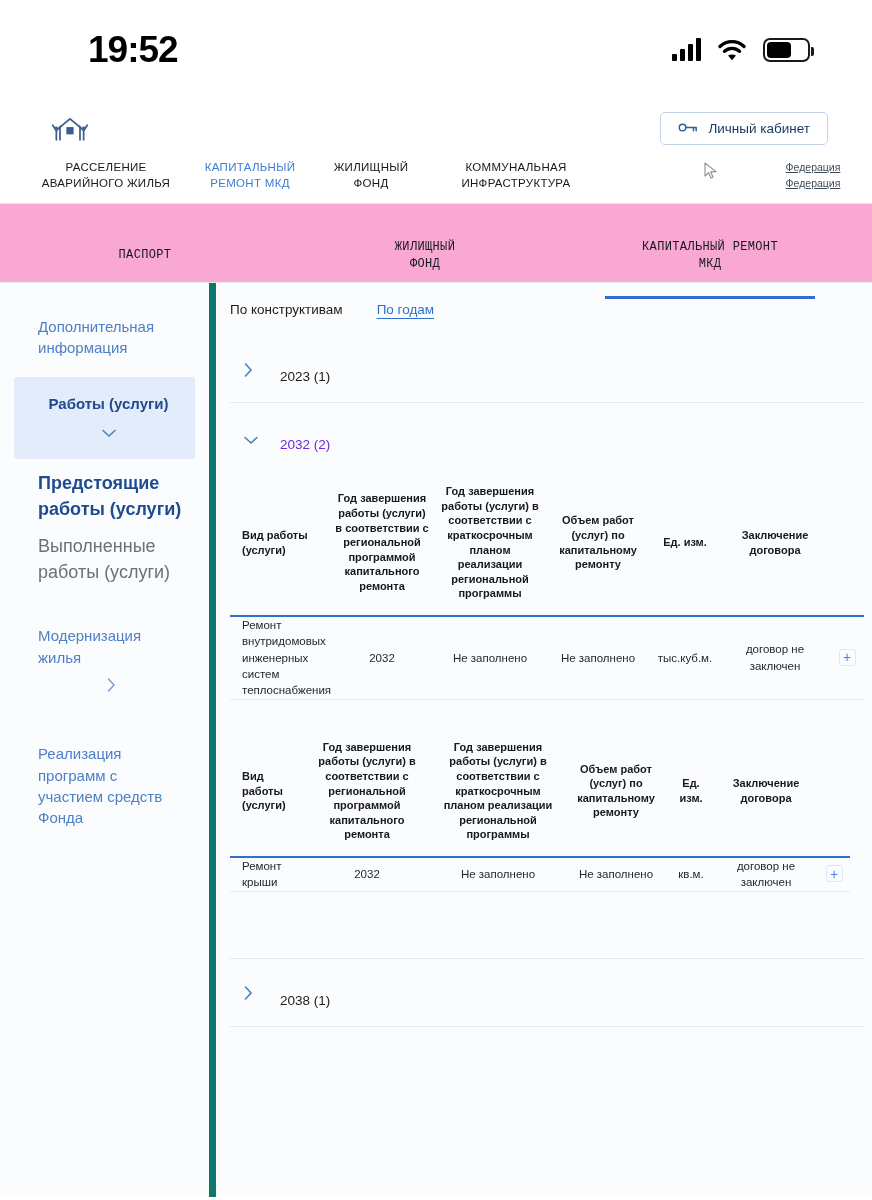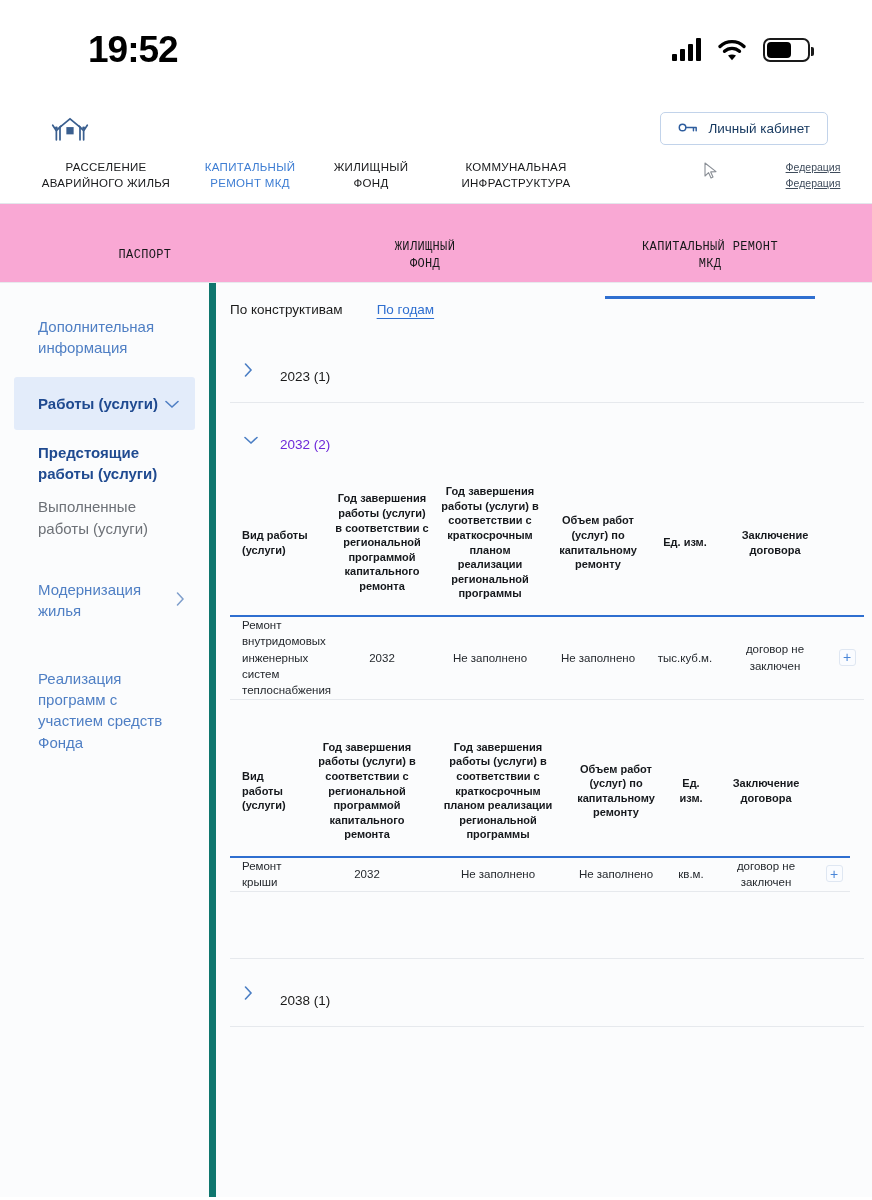--- a/index.html
+++ b/index.html
@@ -129,32 +129,32 @@
     background: #fbfcfd;
   }
   .side-item {
     font-size: 15px;
     line-height: 1.42;
     color: #4f7fc4;
     padding: 12px 24px 12px 38px;
     cursor: pointer;
   }
   .side-item.group {
-    display: flex; align-items: center; justify-content: space-between; 
+    display: flex; align-items: center; justify-content: space-between; gap: 8px; flex-direction: column;
   }
   .side-item.active {
     background: #e3ecfa;
     color: #1f4a90;
     font-weight: 700;
     border-radius: 3px;
     margin: 6px 14px;
     padding: 16px 16px 16px 24px;
   }
   .side-sub {
-    font-size: 15px;
+    font-size: 18px;
     line-height: 1.42;
     padding: 6px 26px 6px 38px;
     cursor: pointer;
   }
   .side-sub.sel { color: #1f4a90; font-weight: 700; }
   .side-sub.dim { color: #6d7177; }
   .side-spacer { height: 22px; }
 
   
   .content { flex: 1 1 auto; padding: 14px 18px 0 14px; background: #fbfcfd; }

